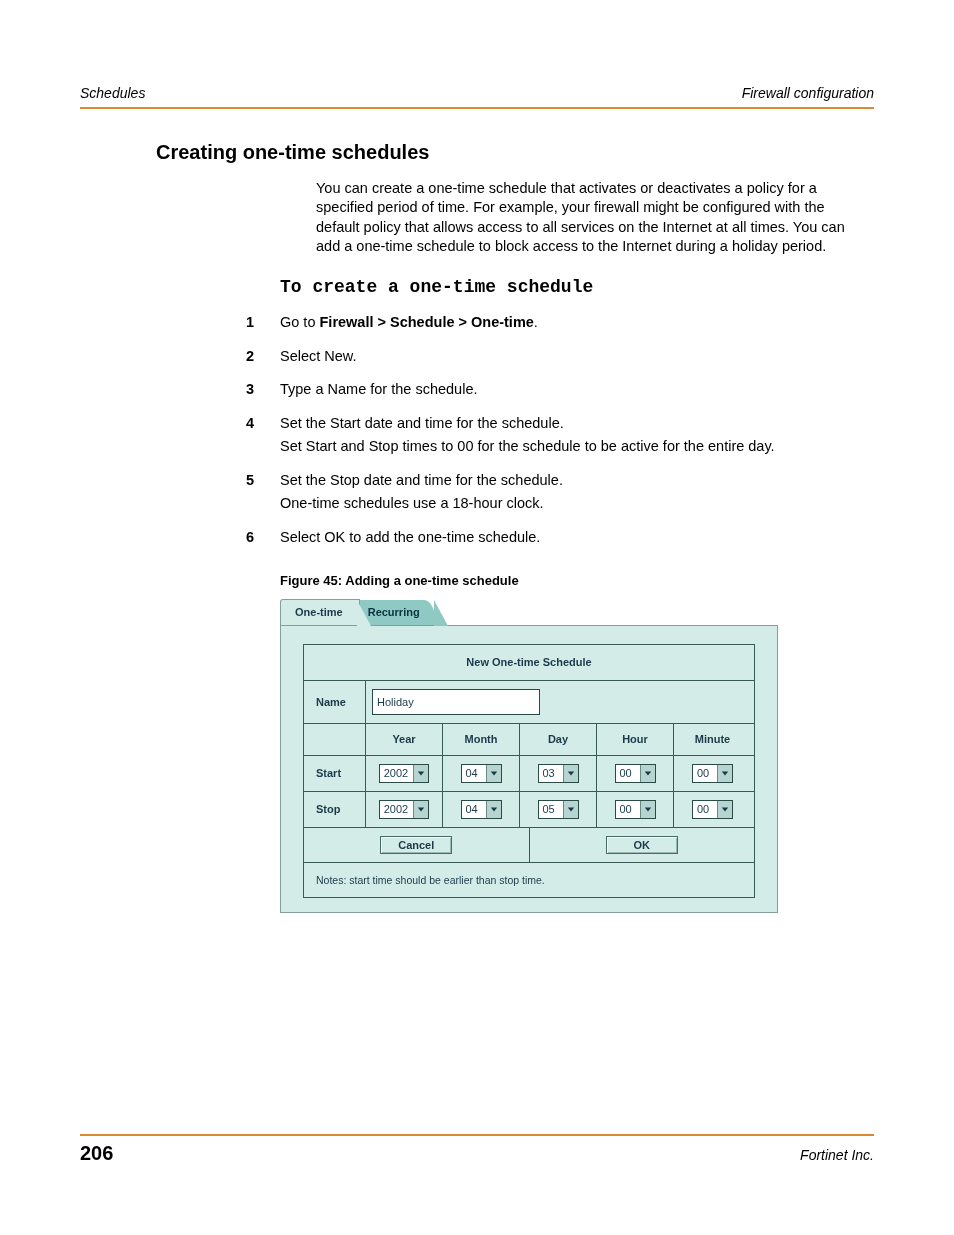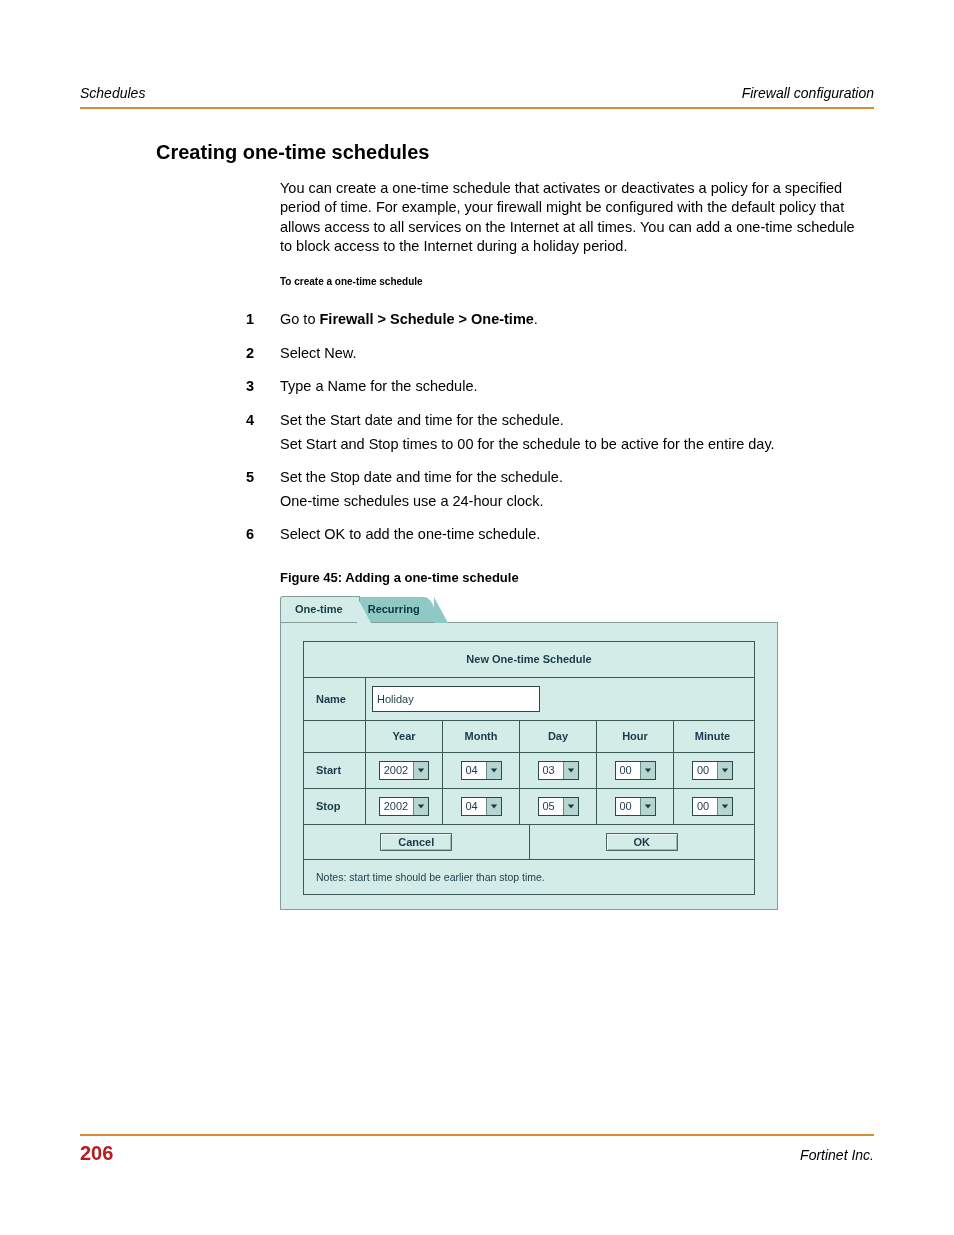--- a/index.html
+++ b/index.html
@@ -28,25 +28,26 @@
     font-size: 20px;
     font-weight: bold;
     margin: 0 0 14px 76px;
   }
   .body-indent {
     margin-left: 200px;
     margin-right: 8px;
     font-size: 14.5px;
     line-height: 1.35;
   }
-  .lead { margin-bottom: 18px; }
+  .lead { margin-bottom: 18px; margin-left: 36px; }
   .subhead {
     font-weight: bold;
-    font-size: 10px;
-    margin-bottom: 22px;
+    font-size: 18px;
+    margin-bottom: 14px;
+    font-family: Liberation Mono, monospace;
   }
   .steps {
     margin-left: -40px;
   }
   .step {
     display: flex;
     margin-bottom: 10px;
   }
   .step-num {
     width: 40px;
@@ -188,21 +189,21 @@
   .footer {
     position:absolute;
     left:80px; right:80px;
     bottom:70px;
     border-top:2px solid #d98b2f;
     padding-top:6px;
     display:flex;
     justify-content:space-between;
     align-items:baseline;
   }
-  .pagenum { font-size:20px; font-weight:bold; color:#b91c1c;}
+  .pagenum { font-size:20px; font-weight:bold; color:#000000;}
   .company { font-style:italic; font-size:14px;}
 </style>
 </head>
 <body>
 
 <div class="page">
   <div class="hdr">
     <span>Schedules</span>
     <span>Firewall configuration</span>
   </div>
@@ -237,21 +238,21 @@
           <div class="step-num">4</div>
           <div class="step-body">
             <p>Set the Start date and time for the schedule.</p>
             <p>Set Start and Stop times to 00 for the schedule to be active for the entire day.</p>
           </div>
         </div>
         <div class="step">
           <div class="step-num">5</div>
           <div class="step-body">
             <p>Set the Stop date and time for the schedule.</p>
-            <p>One-time schedules use a 24-hour clock.</p>
+            <p>One-time schedules use a 18-hour clock.</p>
           </div>
         </div>
         <div class="step">
           <div class="step-num">6</div>
           <div class="step-body">
             <p>Select OK to add the one-time schedule.</p>
           </div>
         </div>
       </div>
 

